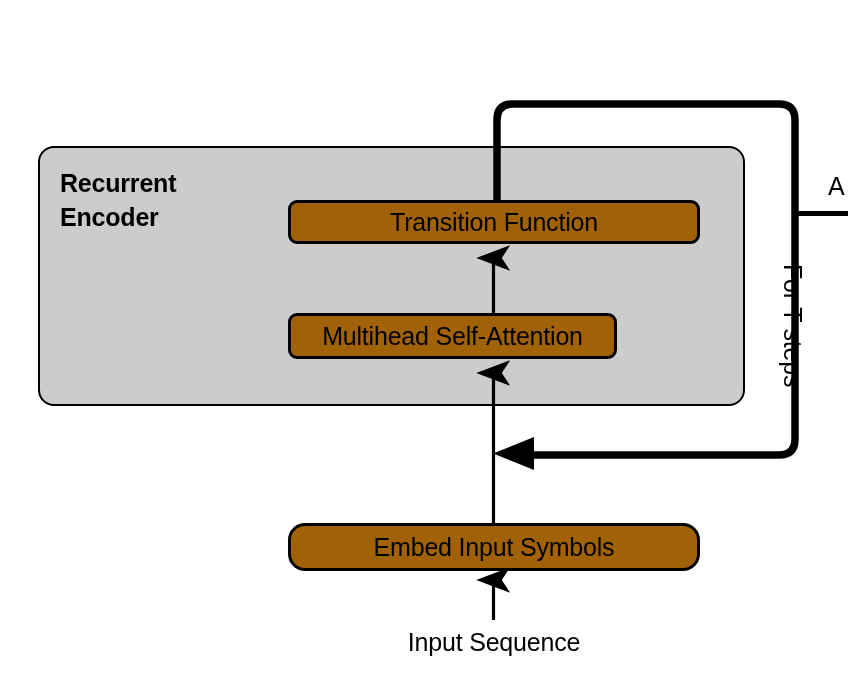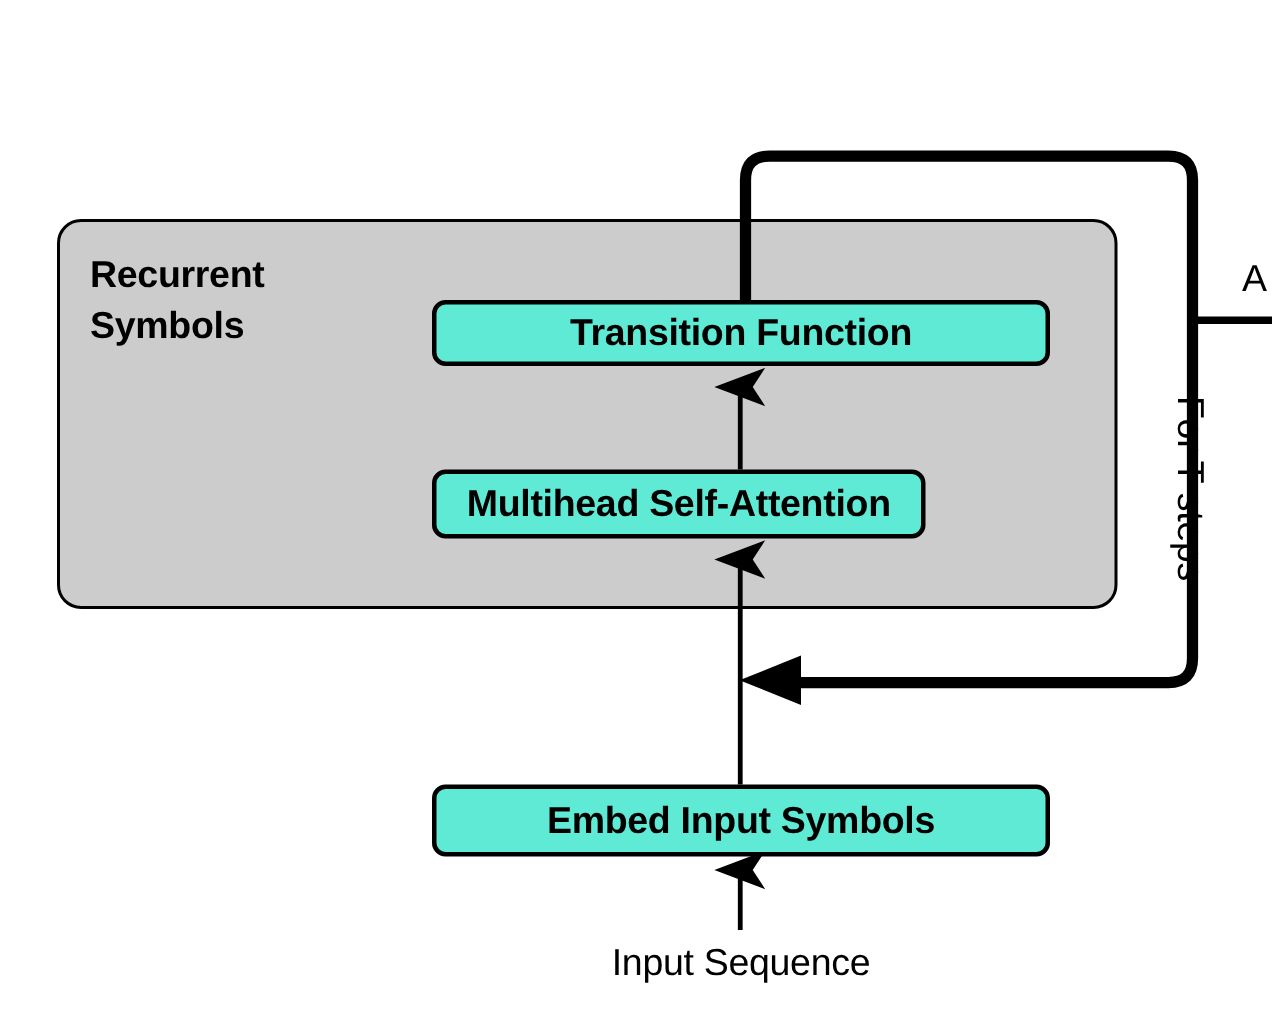--- a/index.html
+++ b/index.html
@@ -40,35 +40,34 @@
     top: 166px;
     width: 200px;
     font-size: 25px;
     font-weight: bold;
     line-height: 1.37;
     color: #000000;
     letter-spacing: -0.2px;
   }
   .proc-box {
     position: absolute;
-    background: #5eead4;
+    background: #a16207;
     border: 3px solid #000000;
     border-radius: 9px;
     box-sizing: border-box;
     display: flex;
     align-items: center;
     justify-content: center;
     font-size: 25px;
     color: #000000;
     letter-spacing: -0.2px;
-    font-weight: bold;
   }
   #box-transition { left: 288px; top: 200px; width: 412px; height: 44px; }
   #box-attention  { left: 288px; top: 313px; width: 329px; height: 46px; }
-  #box-embed      { left: 288px; top: 523px; width: 412px; height: 48px; }
+  #box-embed      { left: 288px; top: 523px; width: 412px; height: 48px; border-radius: 17px; }
 
   
   .caption {
     position: absolute;
     font-size: 25px;
     color: #000000;
     letter-spacing: -0.2px;
     white-space: nowrap;
   }
   #input-sequence-label {
@@ -92,21 +91,21 @@
 </style>
 </head>
 <body>
 
 <div id="canvas">
 
   <div class="encoder-block"></div>
 
   <div class="encoder-title">
     <div>Recurrent</div>
-    <div>Symbols</div>
+    <div>Encoder</div>
   </div>
 
   <svg class="layer" viewBox="0 0 848 684" xmlns="http://www.w3.org/2000/svg">
     <defs>
       <marker id="thin-arrow" markerWidth="14" markerHeight="14" refX="5.2" refY="6" orient="auto" markerUnits="strokeWidth">
         <path d="M 1.2 11.2 L 5.2 0.6 L 9.2 11.2 L 5.2 8.6 Z" fill="#000000"></path>
       </marker>
     </defs>
 
     <line x1="493.5" y1="620" x2="493.5" y2="580" stroke="#000000" stroke-width="3.2" marker-end="url(#thin-arrow)"></line>

